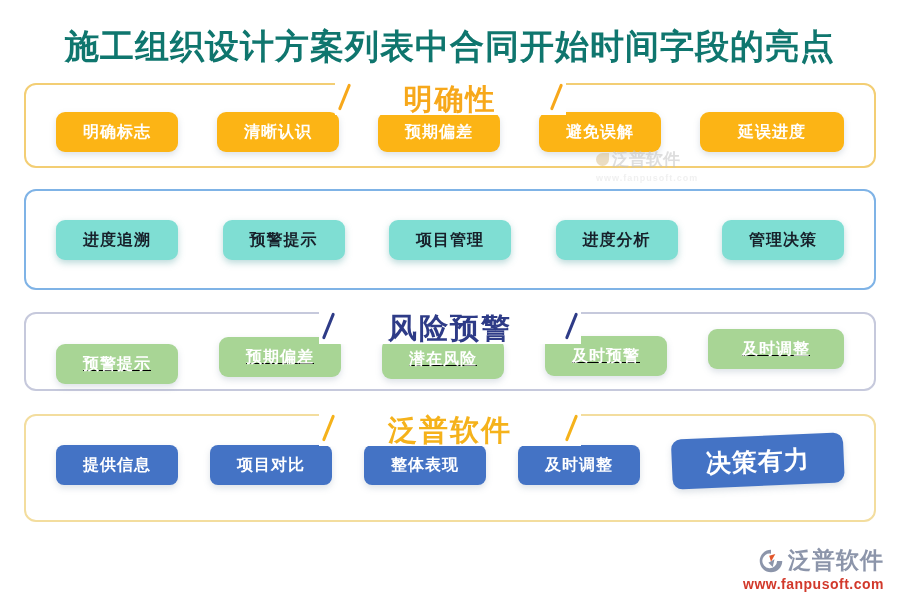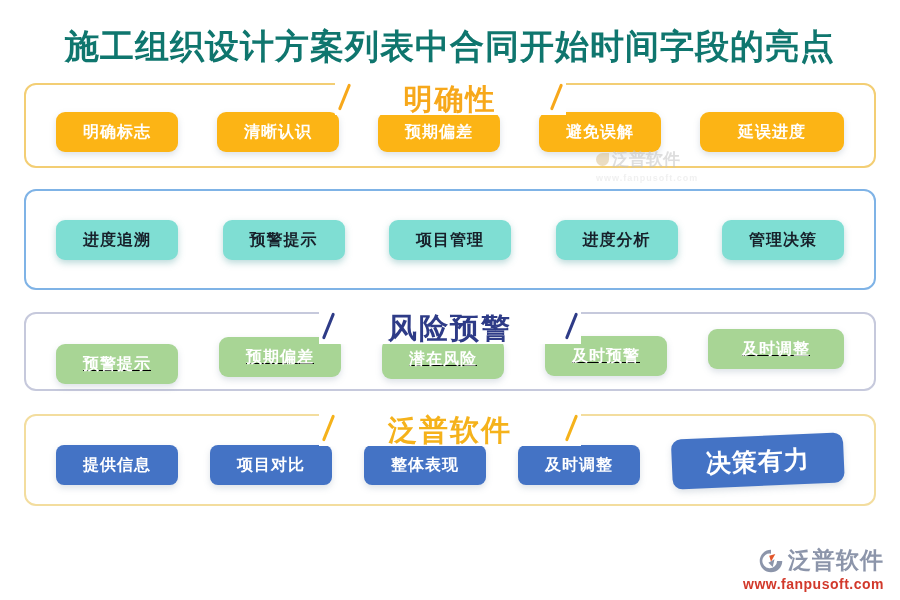--- a/index.html
+++ b/index.html
@@ -41,21 +41,21 @@
     box-shadow:0 3px 6px rgba(120,140,160,0.25);
   }
   
   .s1{margin-top:14px;}
   .s1 .box{padding:27px 16px 14px;}
   .s2{margin-top:21px;}
   .s2 .box{padding:29px 16px 28px;}
   .s3{margin-top:22px;text-decoration:underline;}
   .s3 .box{padding:23px 16px 12px;}
   .s4{margin-top:23px;}
-  .s4 .box{padding:24px 16px 14px;}
+  .s4 .box{padding:24px 16px 30px;}
 
   
   .s1 .btn:last-child{padding:6px 38px;}
   .s2 .btn{box-shadow:0 3px 7px rgba(60,150,150,0.35);}
   .s3 .btn:nth-child(1){transform:translateY(7px);}
   .s3 .btn:nth-child(3){transform:translateY(2px);}
   .s3 .btn:nth-child(4){transform:translateY(-1px);}
   .s3 .btn:nth-child(5){transform:translateY(-8px);padding:6px 34px;}
   .s4 .btn{border-radius:8px;}
   .s4 .btn:last-child{

